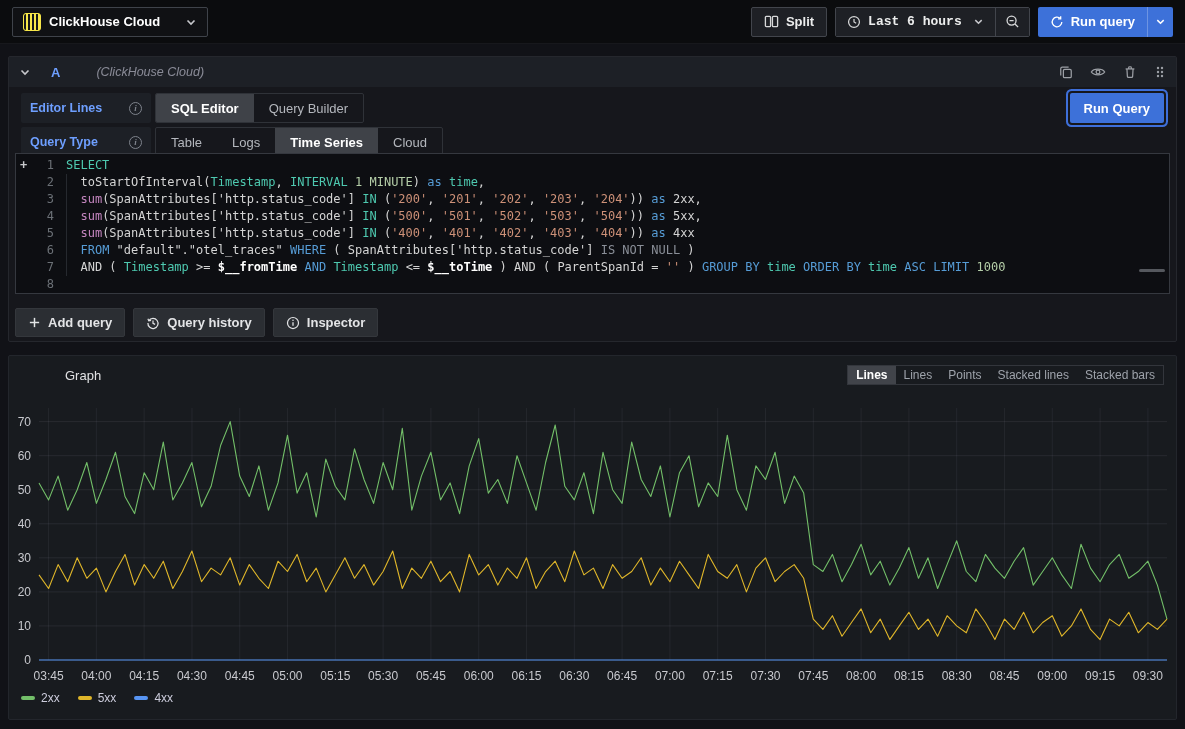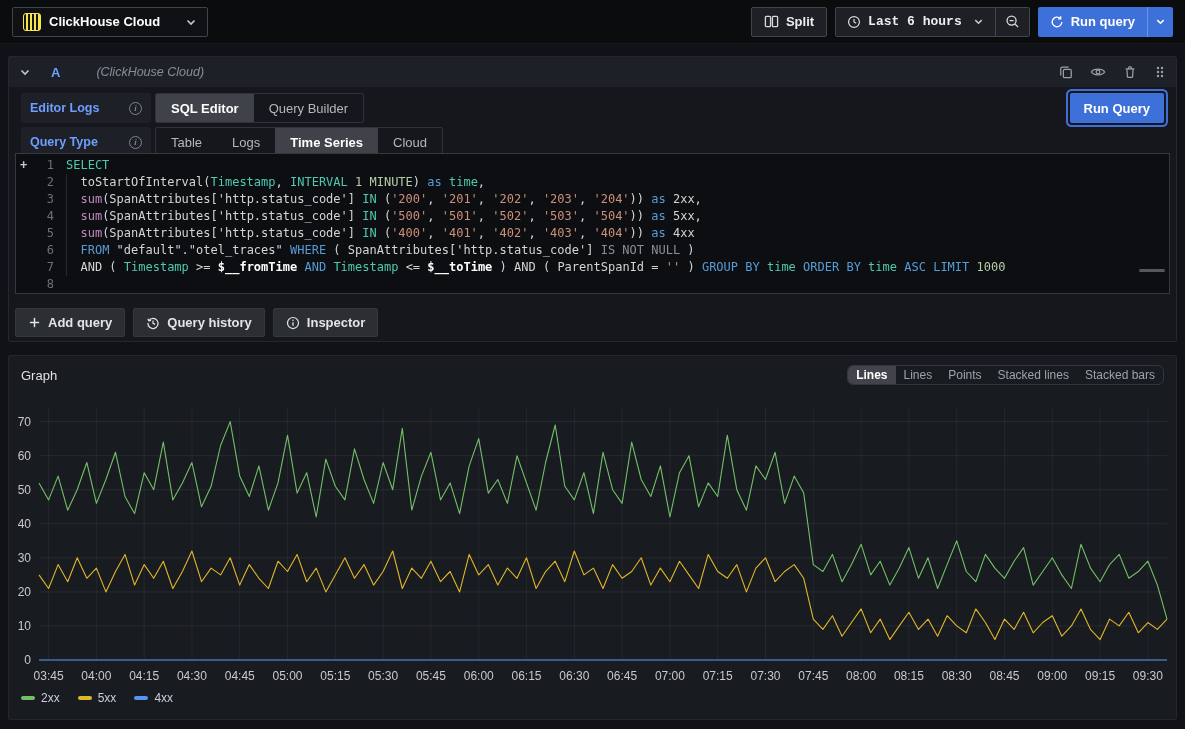--- a/index.html
+++ b/index.html
@@ -91,22 +91,22 @@
     display:flex; align-items:center; gap:7px; height:29px; padding:0 12px;
     background:#2b2e33; border:1px solid #34373c; border-radius:2px;
     color:#e3e4e6; font-weight:700; cursor:pointer;
   }
   
   .graph-panel{
     position:absolute; left:8px; top:355px; width:1169px; height:365px;
     background:#181b1f; border:1px solid #23262c; border-radius:2px;
   }
   .g-header{ display:flex; align-items:center; justify-content:space-between; padding:9px 12px 0 12px; }
-  .g-title{ color:#e0e1e3; font-weight:500; }
-  .mode-group{ display:inline-flex; border:1px solid #33363c; border-radius:6px; overflow:hidden; }
+  .g-title{ color:#e0e1e3; font-weight:500;margin-left:44px; }
+  .mode-group{ display:inline-flex; border:1px solid #33363c; border-radius:0; overflow:hidden; }
   .mode{ padding:2px 8px; font-size:12px; color:#9ea3ab; cursor:pointer; }
   .mode.active{ background:#41444a; color:#fff; font-weight:700; }
   .chart-wrap{ position:absolute; left:0; top:40px; width:1169px; }
   .legend{ display:flex; gap:18px; align-items:center; padding-left:12px; margin-top:-8px;text-align:right; }
   .legend-item{ display:flex; align-items:center; gap:6px; cursor:pointer; }
   .legend-swatch{ width:14px; height:4px; border-radius:2px; }
   .legend-label{ font-size:12px; color:#ccccdc; }
 </style>
 </head>
 <body>
@@ -212,21 +212,21 @@
             <circle cx="8" cy="7" r="1.2"></circle>
             <circle cx="4" cy="11" r="1.2"></circle>
             <circle cx="8" cy="11" r="1.2"></circle>
           </svg>
       </span>
     </div>
   </div>
 
   <div class="form-row row-editor-type">
     <div class="label-chip">
-      <span class="lbl">Editor Logs</span>
+      <span class="lbl">Editor Lines</span>
       <span class="info-i">i</span>
     </div>
     <div class="segmented" id="editor-type-options">
         <div class="segment active">SQL Editor</div>
         <div class="segment">Query Builder</div>
       </div>
   </div>
 
   <div class="form-row row-query-type">
     <div class="label-chip">

